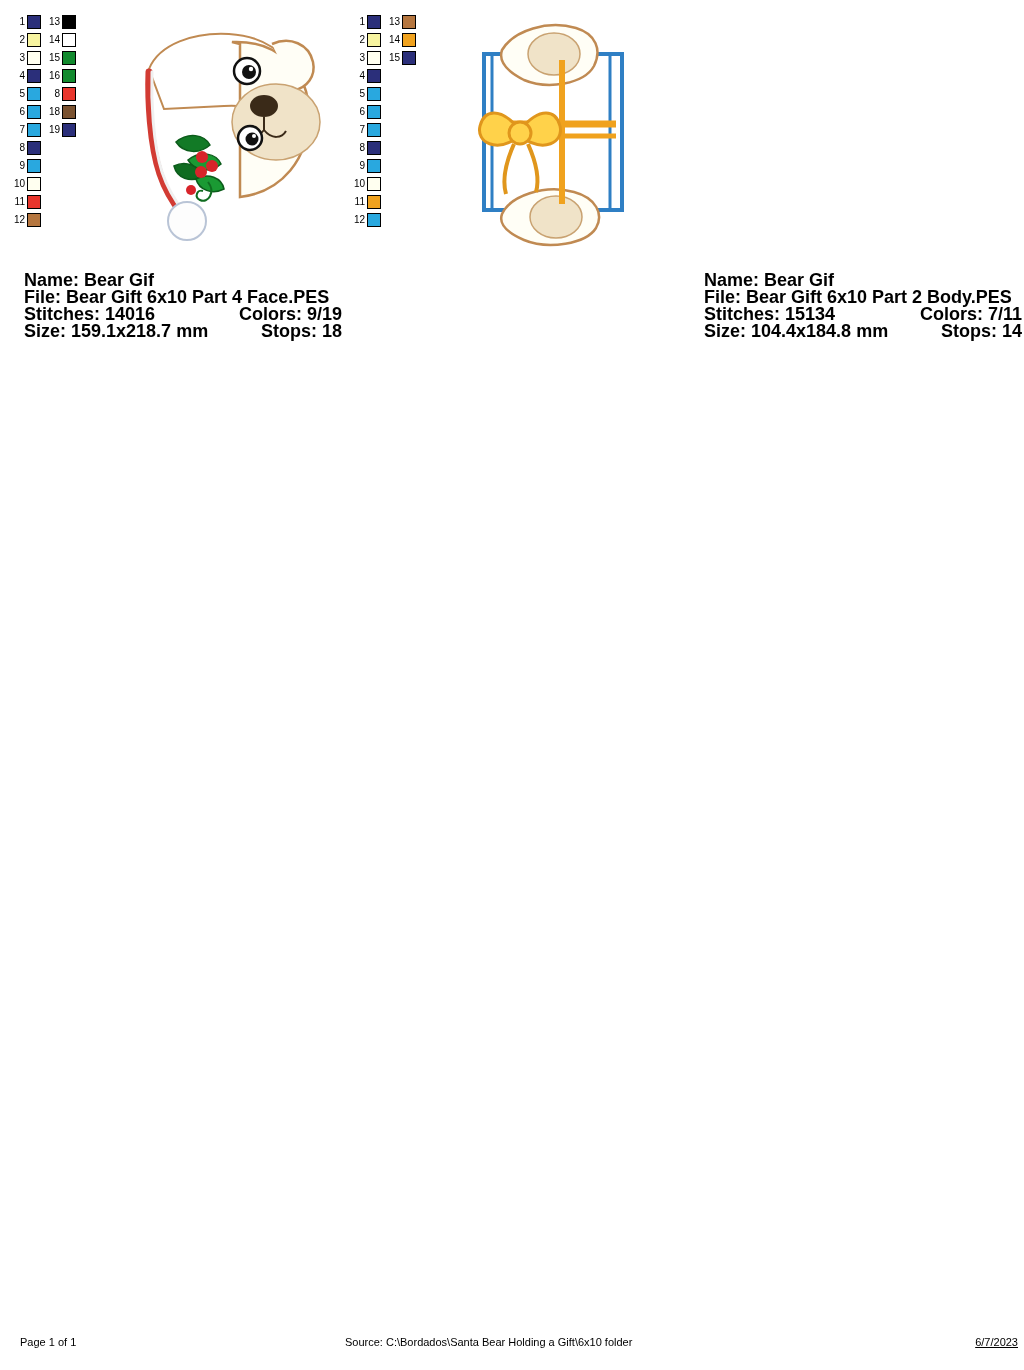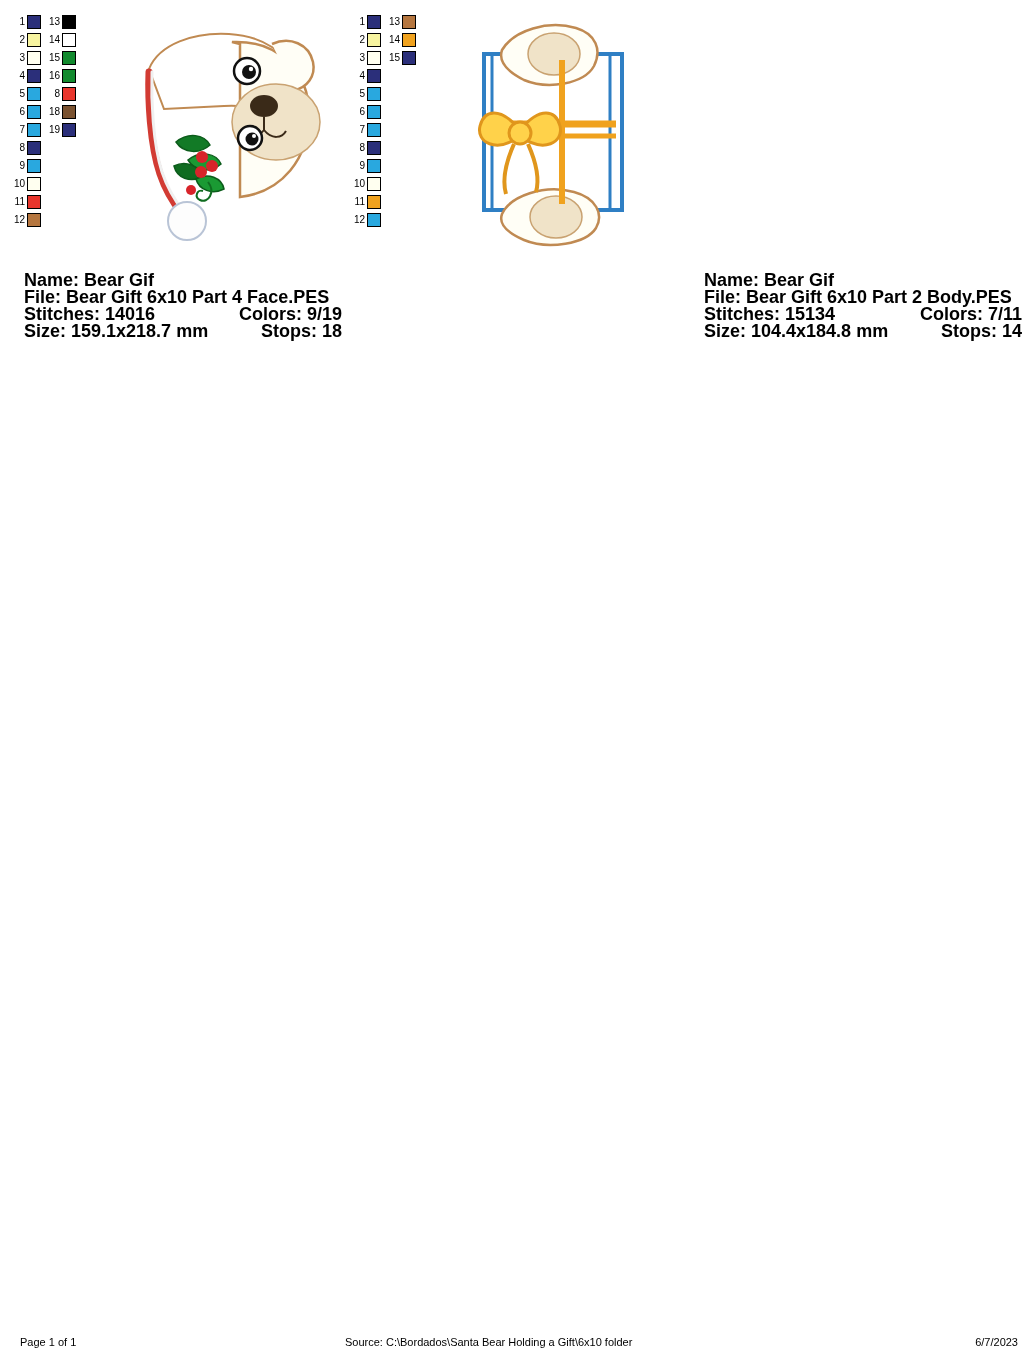--- a/index.html
+++ b/index.html
@@ -98,21 +98,21 @@
   .footer {
     position: absolute;
     left: 0;
     top: 1336px;
     width: 1024px;
     height: 20px;
     font-size: 11px;
   }
   .footer .f-left  { position: absolute; left: 20px;  top: 0; }
   .footer .f-mid   { position: absolute; left: 345px; top: 0; text-align: center; }
-  .footer .f-right { position: absolute; right: 6px; top: 0; }
+  .footer .f-right { position: absolute; right: 6px; top: 0; text-decoration: underline; }
 </style>
 </head>
 <body>
 
 <div class="page">
 
   <div class="design" id="design-0">
     <div class="design-body">
 
       <div class="colorchart">

